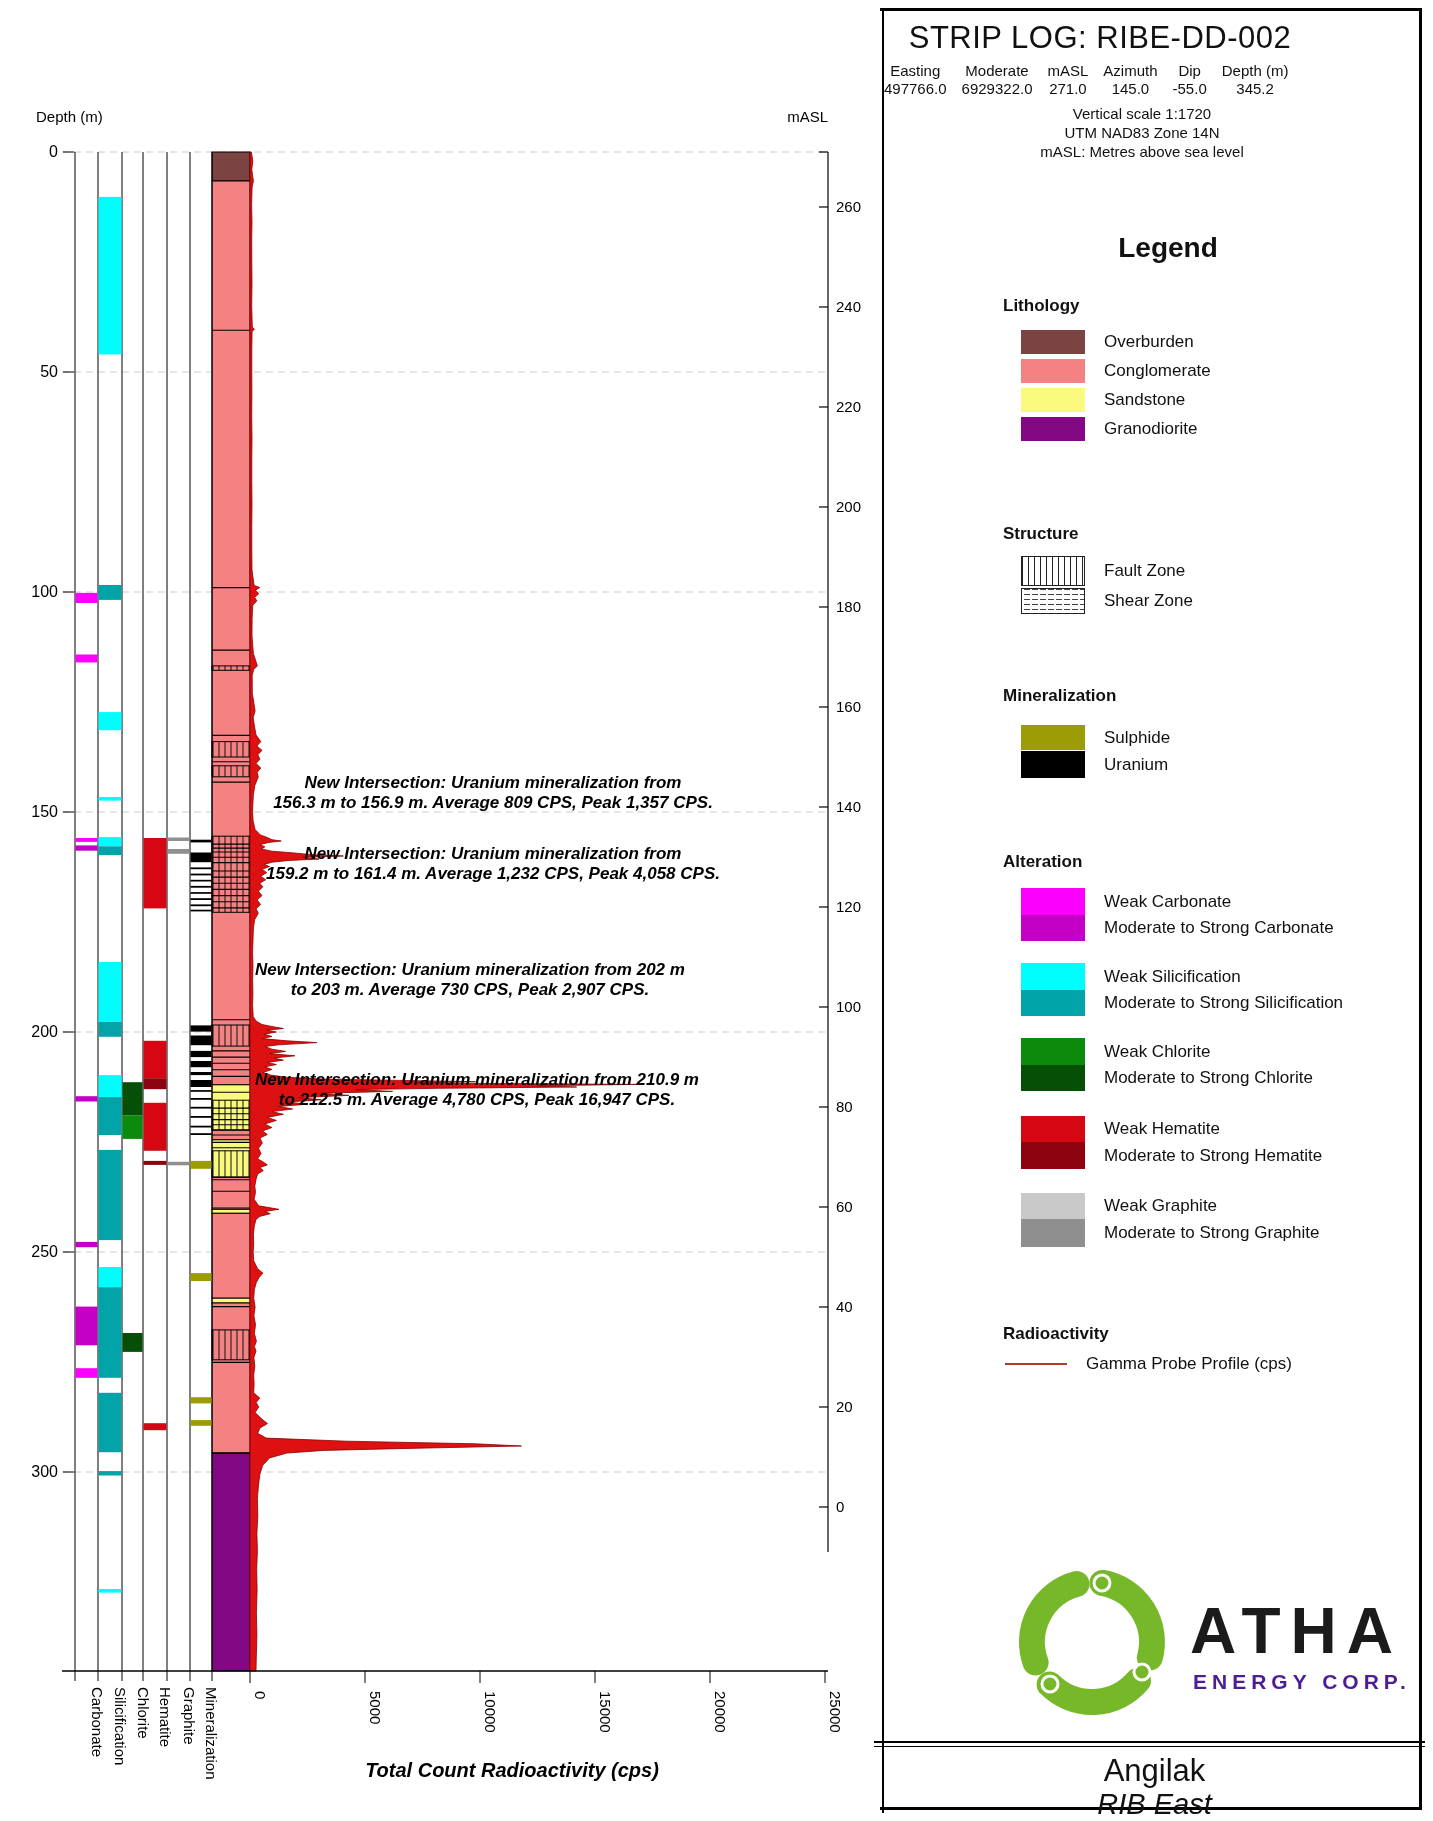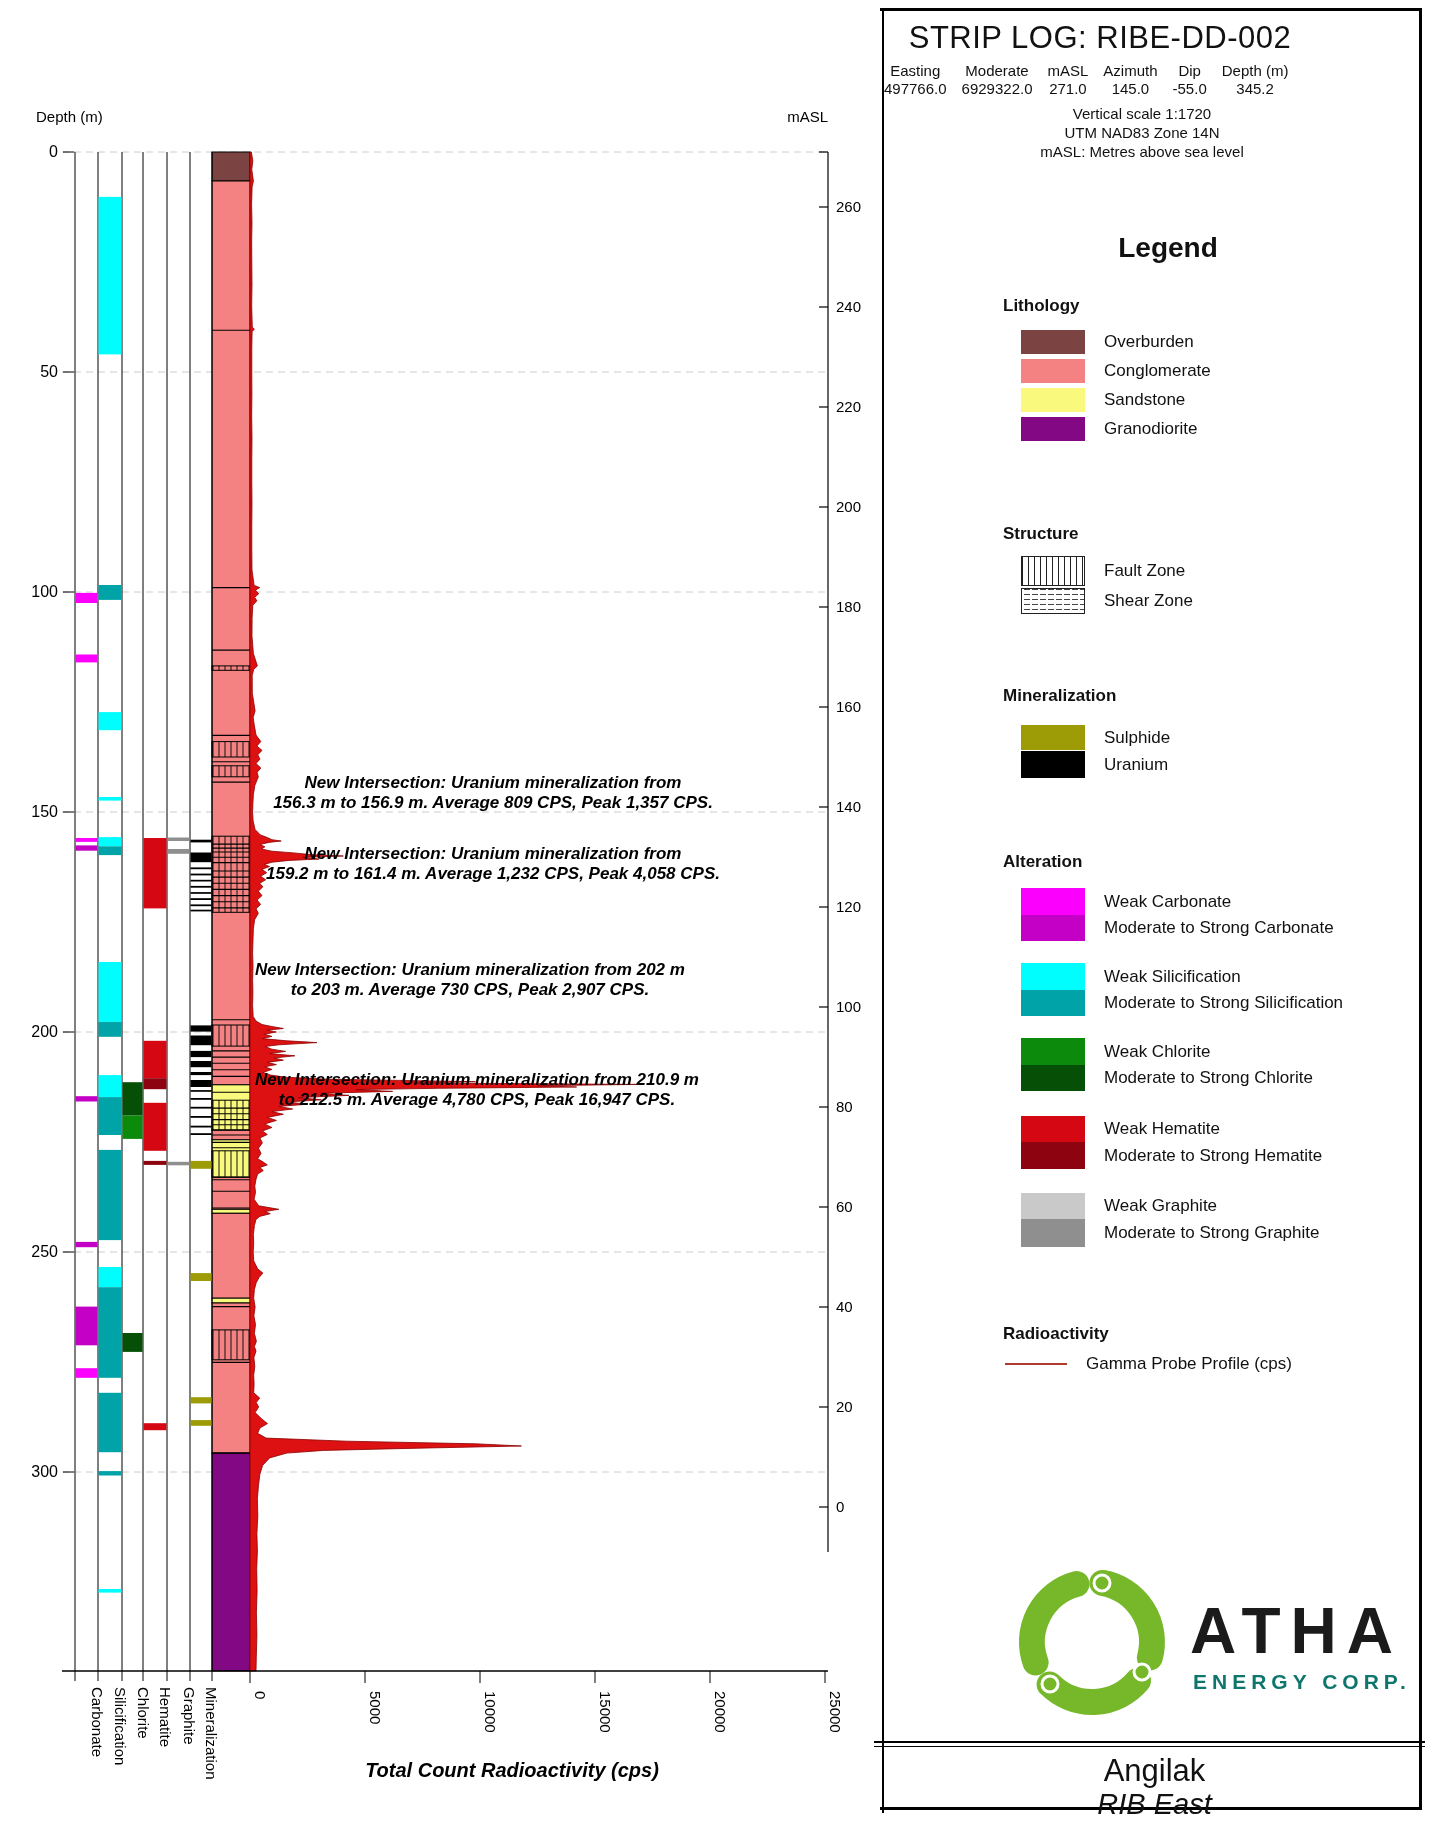--- a/index.html
+++ b/index.html
@@ -21,21 +21,21 @@
   .lab{margin-left:19px;font-size:17px;white-space:nowrap;}
   .h24{height:24px;} .h25{height:25px;} .h26{height:26px;} .h27{height:27px;} .h28{height:28px;} .h30{height:30px;}
   .pat-fault{background:repeating-linear-gradient(90deg,#222 0 1px,transparent 1px 6px);
              border:1px solid #222;box-sizing:border-box;}
   .pat-shear{background:repeating-linear-gradient(90deg,#fff 0 2px,transparent 2px 8px),
              repeating-linear-gradient(180deg,#444 0 1px,transparent 1px 5px);
              border:1px solid #222;box-sizing:border-box;}
   .leg-gamma{left:1005px;display:flex;align-items:center;}
   .gline{width:62px;border-top:2px solid #b03a2e;display:inline-block;}
   .brand{left:1190px;top:1594px;font-size:64px;font-weight:600;letter-spacing:10px;color:#1b1b1b;}
-  .brand-sub{left:1193px;top:1670px;font-size:21px;font-weight:600;letter-spacing:5px;color:#0f766e;}
+  .brand-sub{left:1193px;top:1670px;font-size:21px;font-weight:600;letter-spacing:5px;color:#4c1d95;}
   .foot-proj{left:884px;top:1753px;width:541px;text-align:center;font-size:31px;}
   .foot-area{left:884px;top:1788px;width:541px;text-align:center;font-size:29px;font-style:italic;}
 </style>
 </head>
 <body>
 
 <div class="abs frame"></div>
 <div class="abs vline" style="left:872px;"></div>
 <div class="abs vline" style="left:882px;"></div>
 

